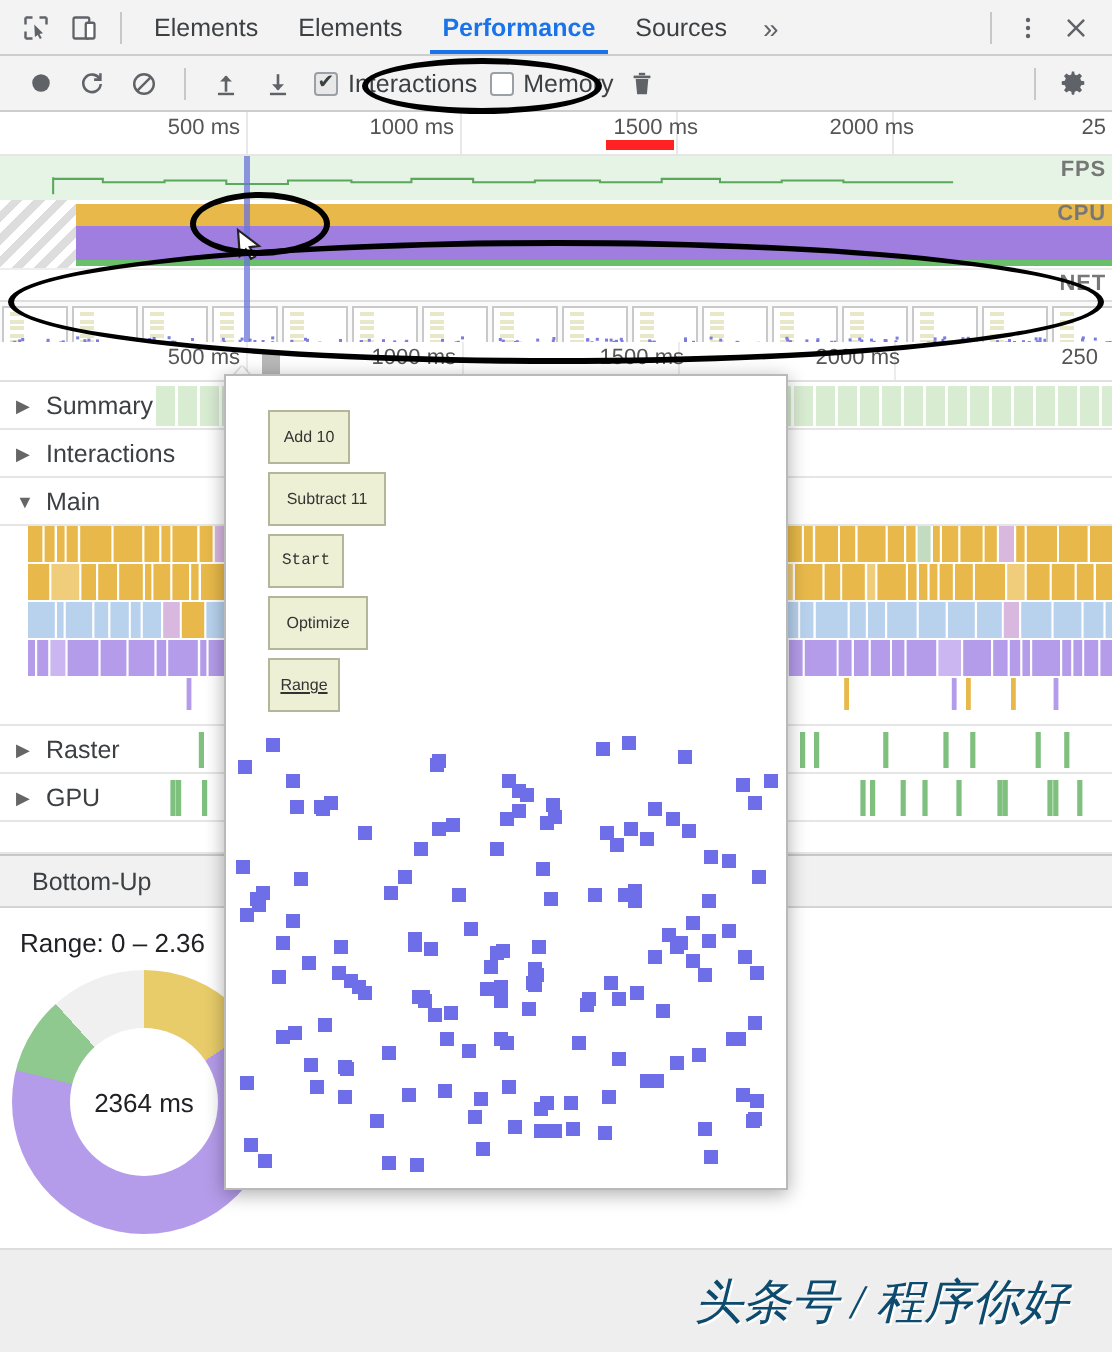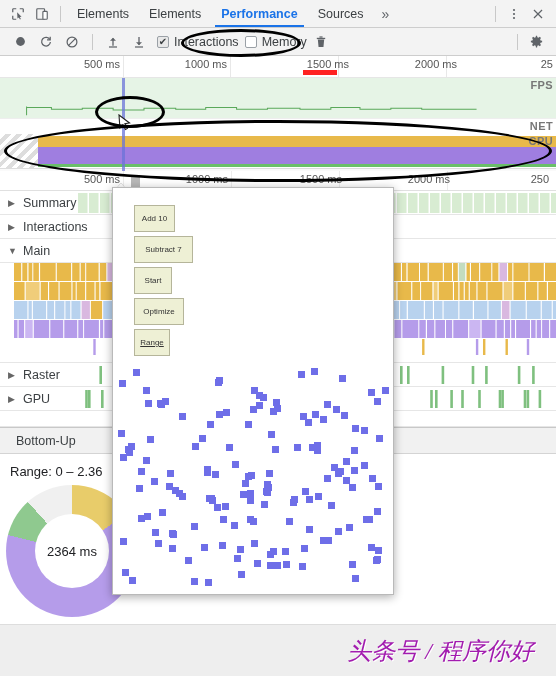--- a/index.html
+++ b/index.html
@@ -55,21 +55,21 @@
     transform:translateX(-100%); padding-right:3px;
   }
   .ov-gridline{ position:absolute; top:0; bottom:0; width:1px; background:#e8e8e8; }
   .redmark{ position:absolute; top:14px; width:34px; height:5px; background:#f22; }
 
   .band{ position:relative; overflow:hidden; }
   .band-label{
     position:absolute; right:3px; top:1px; font-size:11px; font-weight:bold;
     color:#777; letter-spacing:.4px; z-index:5;
   }
-  .fps{ height:40px; background:#e6f4e6; }
+  .fps{ height:22px; background:#e6f4e6; }
   .cpu{ height:34px; background:#fff; }
   .net{ height:16px; background:#fff; border-top:1px solid #eee; }
 
   .fps-line{ position:absolute; left:0; right:0; bottom:2px; height:12px; }
   .cpu-yellow{ position:absolute; left:0; right:0; top:2px; height:11px; background:#e8b94a; }
   .cpu-purple{ position:absolute; left:0; right:0; top:13px; height:17px; background:#9f7ee0; }
   .cpu-green{ position:absolute; left:0; right:0; bottom:1px; height:3px; background:#6abf69; }
   .hatch{
     position:absolute; left:0; top:0; width:38px; bottom:0;
     background:repeating-linear-gradient(135deg,#fff 0 4px,#ddd 4px 8px);
@@ -156,21 +156,21 @@
   }
 
   
   .footer{
     position:absolute; left:0; right:0; bottom:0; height:52px; background:#eeeeee;
     border-top:1px solid #ddd; display:flex; align-items:center; justify-content:flex-end;
     padding-right:22px;
   }
   .wm{
     font-family:"Liberation Serif", serif; font-style:italic; font-size:24px;
-    color:#a21caf; text-shadow:1px 1px 0 #fff;
+    color:#0c4a6e; text-shadow:1px 1px 0 #fff;
   }
   svg{ display:block; }
 </style>
 </head>
 <body>
 
 <div class="tabbar">
   <div class="tb-icon">
     <svg width="14" height="14" viewBox="0 0 16 16">
         <path d="M2 2h4M2 2v4M14 2h-4M14 2v4M2 14h4M2 14v-4" stroke="#5f6368" stroke-width="1.4" fill="none"></path>
@@ -286,30 +286,30 @@
     <div class="redmark" style="left:303px"></div>
   </div>
 
   <div class="band fps">
     <span class="band-label">FPS</span>
     <svg class="fps-line" viewBox="0 0 556 14" preserveAspectRatio="none">
       <path d="M31 3 L31 13 M31 4 L60 4 L60 6 L96 6 L96 5 L132 5 L132 7 L168 7 L168 5 L205 5 L205 6 L240 6 L240 4 L276 4 L276 6 L312 6 L312 5 L350 5 L350 6 L386 6 L386 4 L420 4 L420 6 L456 6 L456 5 L492 5 L492 6 L556 6" stroke="#5aa85a" stroke-width="1.2" fill="none"></path>
     </svg>
   </div>
 
-  <div class="band net">
-    <span class="band-label">NET</span>
-  </div>
-
   <div class="band cpu">
     <span class="band-label">CPU</span>
     <div class="cpu-yellow"></div>
     <div class="cpu-purple"></div>
     <div class="cpu-green"></div>
     <div class="hatch"></div>
+  </div>
+
+  <div class="band net">
+    <span class="band-label">NET</span>
   </div>
 
   <div class="filmstrip" id="filmstrip">
       <div class="frame">
         <div class="minibtns">
           <div class="minibtn"></div>
           <div class="minibtn"></div>
           <div class="minibtn"></div>
           <div class="minibtn"></div>
           <div class="minibtn"></div>
@@ -1599,23 +1599,23 @@
     <div class="donut-hole">2364 ms</div>
   </div>
 
 </div>
 
 <div class="popup">
   <div class="pbtn" style="left:21px; top:17px; width:41px; height:27px;">
       <span>Add 10</span>
     </div>
   <div class="pbtn" style="left:21px; top:48px; width:59px; height:27px;">
-      <span>Subtract 7</span>
+      <span>Subtract 11</span>
     </div>
-  <div class="pbtn" style="left:21px; top:79px; width:38px; height:27px;">
+  <div class="pbtn" style="left:21px; top:79px; width:38px; height:27px;font-family:Liberation Mono, monospace;">
       <span>Start</span>
     </div>
   <div class="pbtn" style="left:21px; top:110px; width:50px; height:27px;">
       <span>Optimize</span>
     </div>
   <div class="pbtn" style="left:21px; top:141px; width:36px; height:27px;">
       <span style="text-decoration:underline">Range</span>
     </div>
   <div class="pdots" id="pdots">
       <div class="sq" style="left:133.0px; top:151.5px;"></div>

